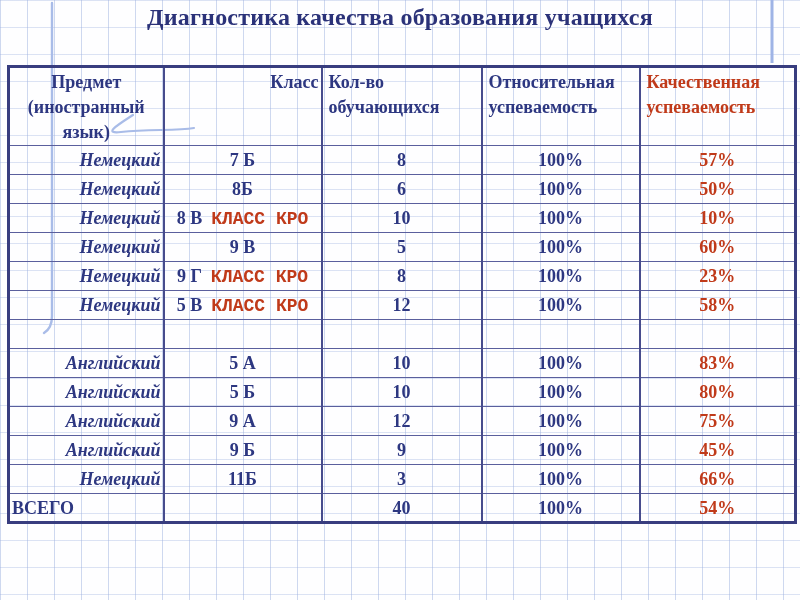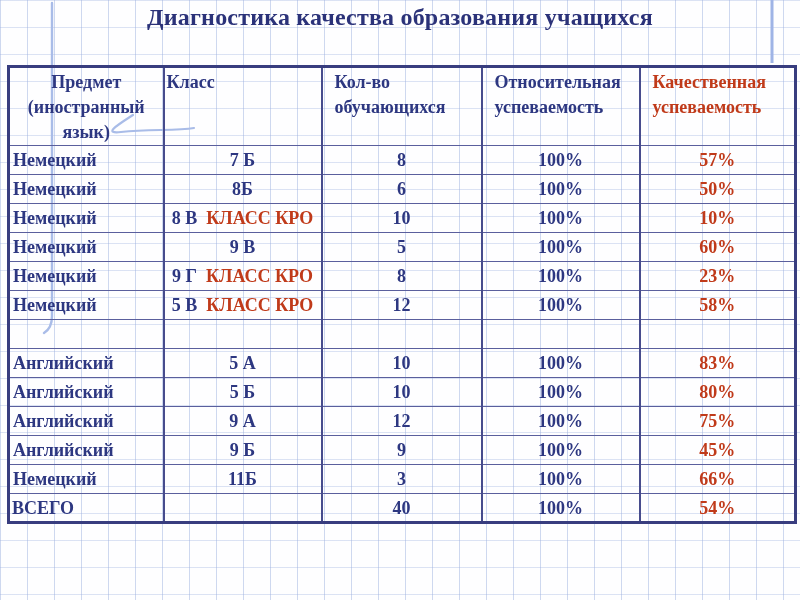--- a/index.html
+++ b/index.html
@@ -48,28 +48,28 @@
     line-height:25px;
     padding-top:2px;
     font-weight:bold;
   }
   .results tbody tr{height:29px;}
   .results tbody td{
     vertical-align:middle;
     line-height:24px;
   }
   th.h-subject{text-align:center;}
-  th.h-class{text-align:left;}
-  th.h-count,th.h-relative,th.h-quality{text-align:left;padding-left:12px;}
-  td.c-subject{text-align:left;padding-left:3px;}
+  th.h-class{text-align:right;}
+  th.h-count,th.h-relative,th.h-quality{text-align:left;padding-left:6px;}
+  td.c-subject{text-align:right;padding-left:3px;font-style:italic;}
   td.c-class,td.c-count,td.c-relative,td.c-quality{text-align:center;margin-left:20px;}
   td.c-total-label{text-align:left;padding-right:3px;}
   .red{color:#c03a1a;}
   .kro{color:#c03a1a;}
-  .kro:not(:empty){margin-left:9px;}
+  .kro:not(:empty){margin-left:9px;font-family:Liberation Mono, monospace;}
 </style>
 </head>
 <body>
 
 <div class="slide">
 
   <svg class="deco" width="800" height="600" viewBox="0 0 800 600">
     <path d="M 52 3 L 52 316 C 52 325 49 330 44 333" fill="none" stroke="#a9bce8" stroke-width="2.4" stroke-linecap="round"></path>
     <path d="M 772 0 L 772 63" fill="none" stroke="#9fb4e6" stroke-width="3"></path>
     <path d="M 133 115 C 116 126 103 134 121 132 C 150 129 176 131 194 128" fill="none" stroke="#a9bce8" stroke-width="2.2" stroke-linecap="round"></path>

